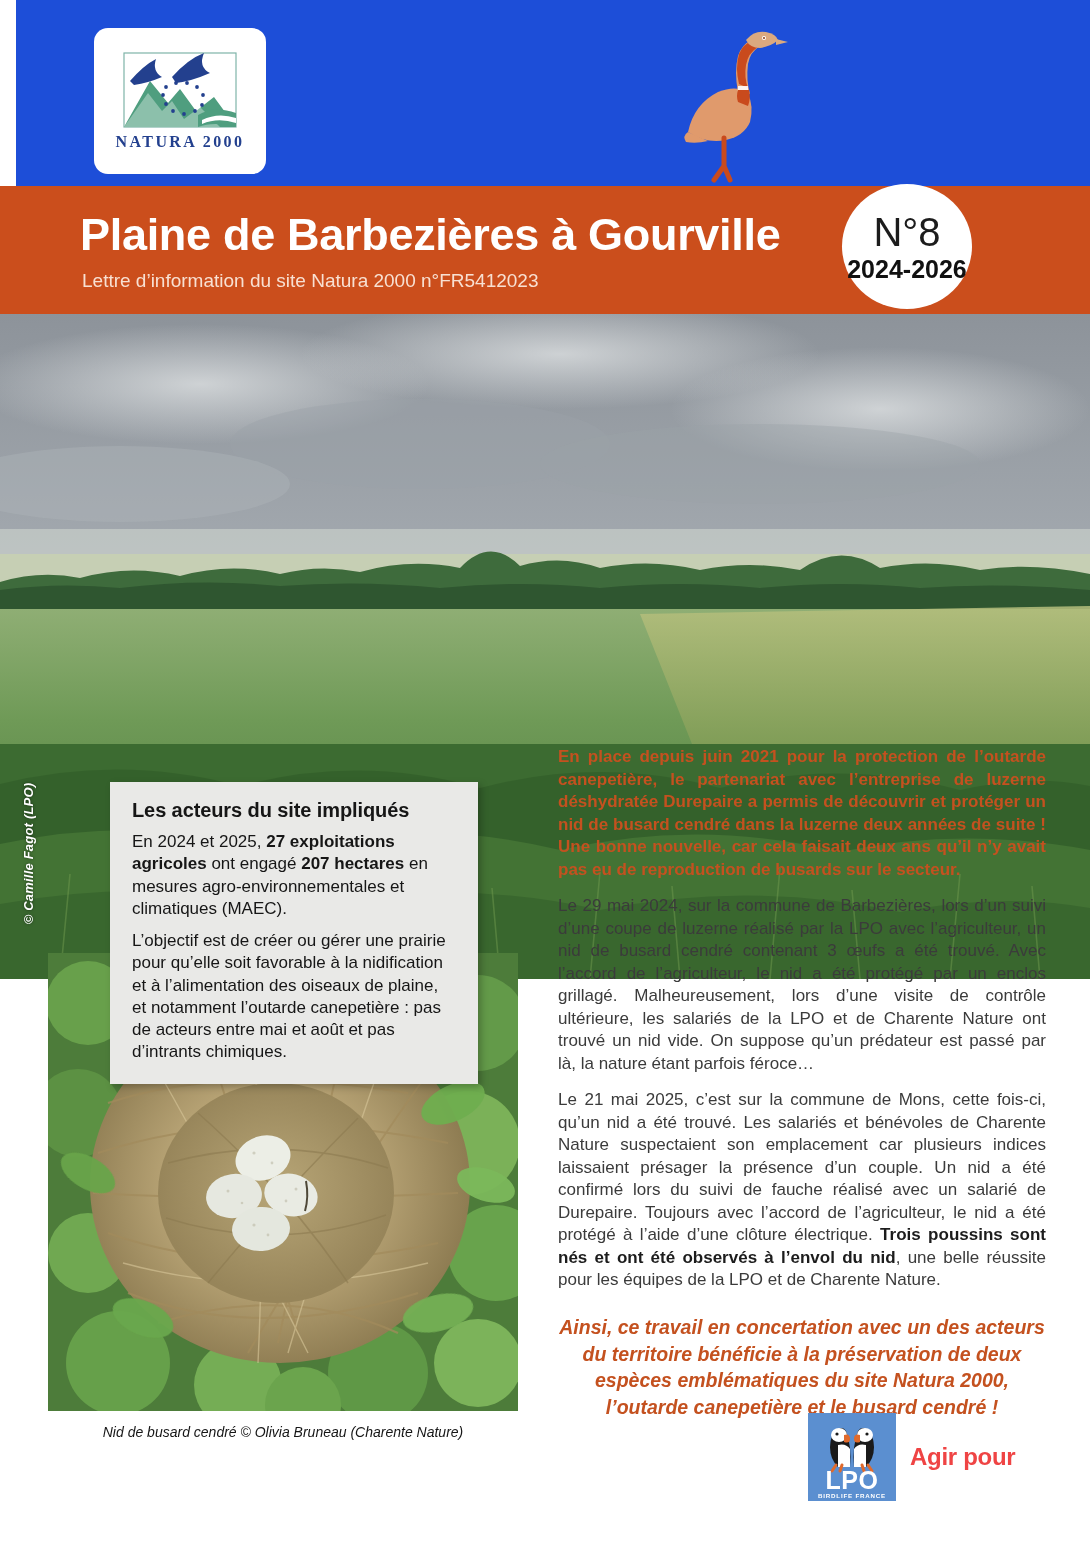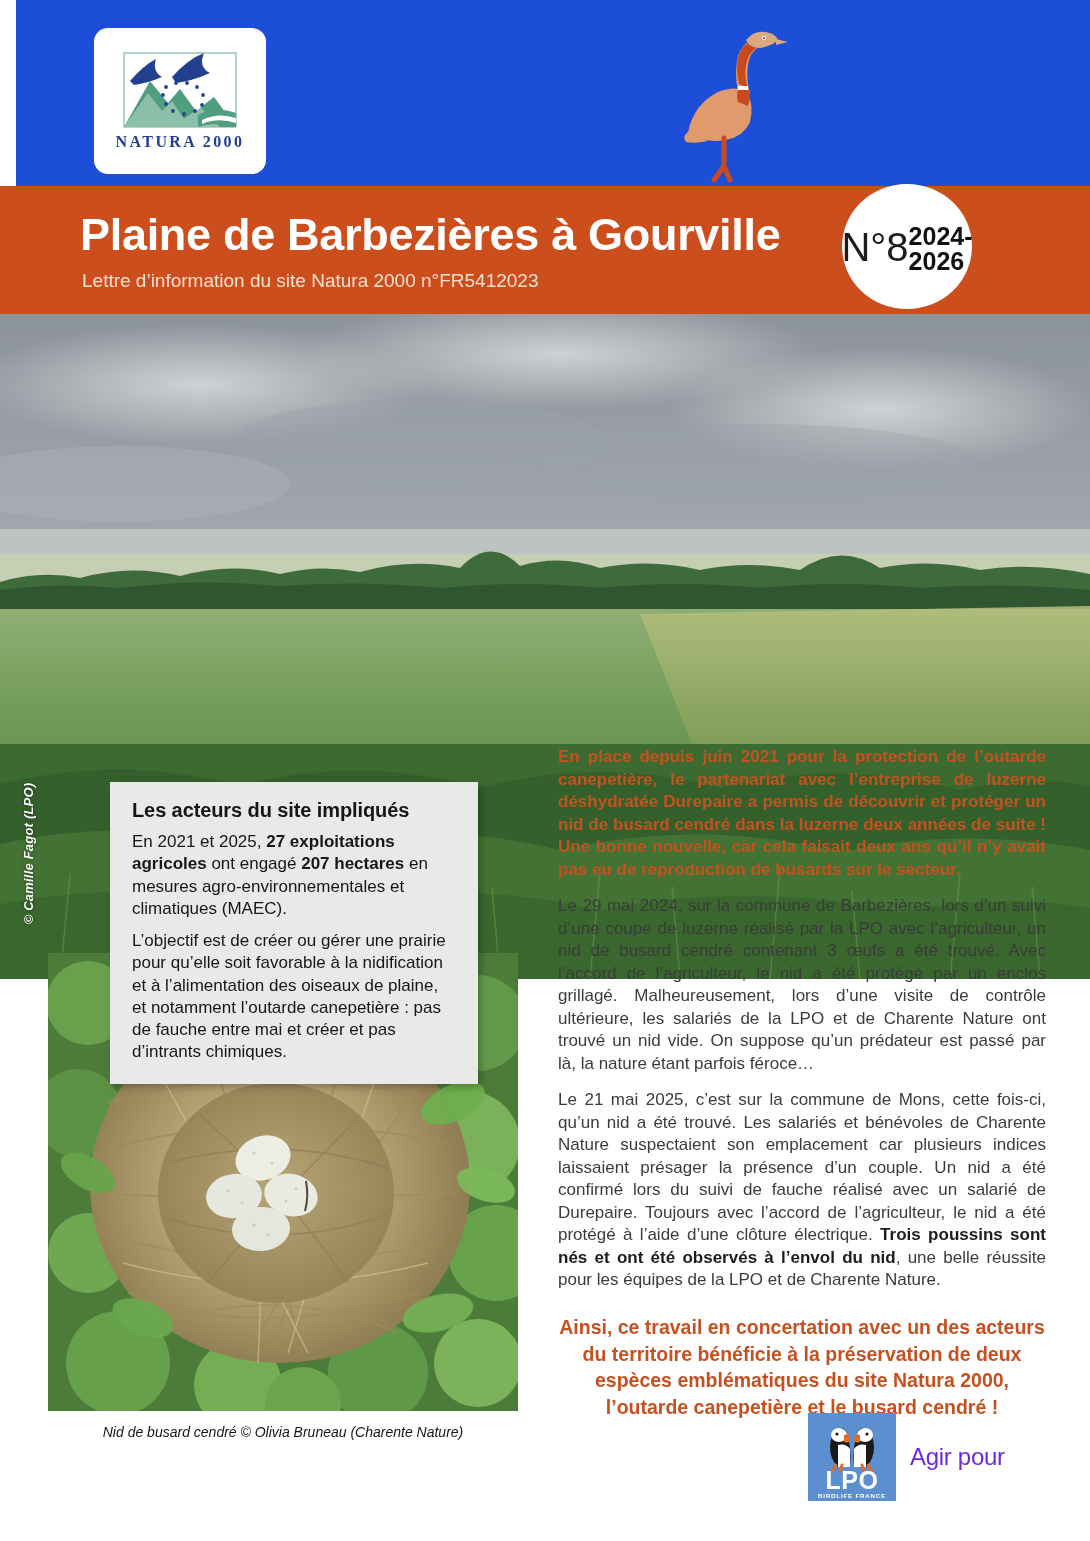--- a/index.html
+++ b/index.html
@@ -45,21 +45,21 @@
     letter-spacing:-0.3px; white-space:nowrap; line-height:1;
   }
   .sub-title {
     position:absolute; left:82px; top:84px;
     font-size:19px; color:#f8e0d2; font-weight:300; white-space:nowrap;
   }
   .issue-badge {
     position:absolute; left:842px; top:186px;
     width:130px; height:125px; border-radius:50%;
     background:#ffffff; z-index:6;
-    display:flex; flex-direction:row; align-items:center; justify-content:center;
+    display:flex; flex-direction:column; align-items:center; justify-content:center;
     transform: translateY(-2px);
   }
   .issue-no { font-size:40px; color:#1c1c1c; font-weight:300; line-height:1; }
   .issue-years { font-size:25px; color:#111; font-weight:700; line-height:1; margin-top:5px; }
 
   
   .hero-photo {
     position:absolute; left:0; top:314px; width:1090px; height:665px;
     overflow:hidden;
   }
@@ -118,32 +118,32 @@
     font-size:17px; line-height:1.325; color:#c4511f; font-weight:700;
     text-align:justify; margin-bottom:14px;
   }
   .body-p {
     font-size:17px; line-height:1.325; color:#3b3b3b;
     text-align:justify; margin-bottom:14px;
   }
   .body-p b { font-weight:700; color:#1c1c1c; }
   .closing {
     margin-top:22px; font-size:19.5px; line-height:1.37; color:#c4511f;
-    font-weight:700; text-align:center;
+    font-weight:700; font-style:italic; text-align:center;
   }
 
   
   .lpo-block {
     position:absolute; left:808px; top:1411px; width:240px; height:92px;
     display:flex; align-items:center;
   }
   .lpo-mark { width:88px; height:88px; display:block; flex:0 0 auto; }
   .lpo-tag {
     margin-left:14px; font-size:24px; line-height:1.12;
-    font-weight:400; color:#6d28d9; letter-spacing:-0.3px;
+    font-weight:700; color:#ef4444; letter-spacing:-0.3px;
   }
 </style>
 </head>
 <body>
 
 <div class="page">
 
   <div class="header-band">
 
     <div class="logo-card">
@@ -268,22 +268,22 @@
                  M410 665 L420 552 M500 665 L492 574 M590 665 L600 558 M680 665 L672 572
                  M770 665 L780 554 M860 665 L852 576 M950 665 L960 560 M1040 665 L1032 572" fill="none"></path>
       </g>
     </svg>
   </div>
 
   <div class="photo-credit">© Camille Fagot (LPO)</div>
 
   <div class="info-box">
     <h3>Les acteurs du site impliqués</h3>
-    <p><span>En 2021 et 2025, </span><b>27 exploitations agricoles</b><span> ont engagé </span><b>207 hectares</b><span> en mesures agro-environnementales et climatiques (MAEC).</span></p>
-    <p>L’objectif est de créer ou gérer une prairie pour qu’elle soit favorable à la nidification et à l’alimentation des oiseaux de plaine, et notamment l’outarde canepetière : pas de fauche entre mai et créer et pas d’intrants chimiques.</p>
+    <p><span>En 2024 et 2025, </span><b>27 exploitations agricoles</b><span> ont engagé </span><b>207 hectares</b><span> en mesures agro-environnementales et climatiques (MAEC).</span></p>
+    <p>L’objectif est de créer ou gérer une prairie pour qu’elle soit favorable à la nidification et à l’alimentation des oiseaux de plaine, et notamment l’outarde canepetière : pas de acteurs entre mai et août et pas d’intrants chimiques.</p>
   </div>
 
   <div class="nest-photo">
     <svg class="nest-svg" viewBox="0 0 470 458" preserveAspectRatio="none">
       <defs>
         <radialGradient id="nestG" cx="48%" cy="50%" r="52%">
           <stop offset="0%" stop-color="#cdbb90"></stop>
           <stop offset="55%" stop-color="#b5a173"></stop>
           <stop offset="100%" stop-color="#8e7c52"></stop>
         </radialGradient>

